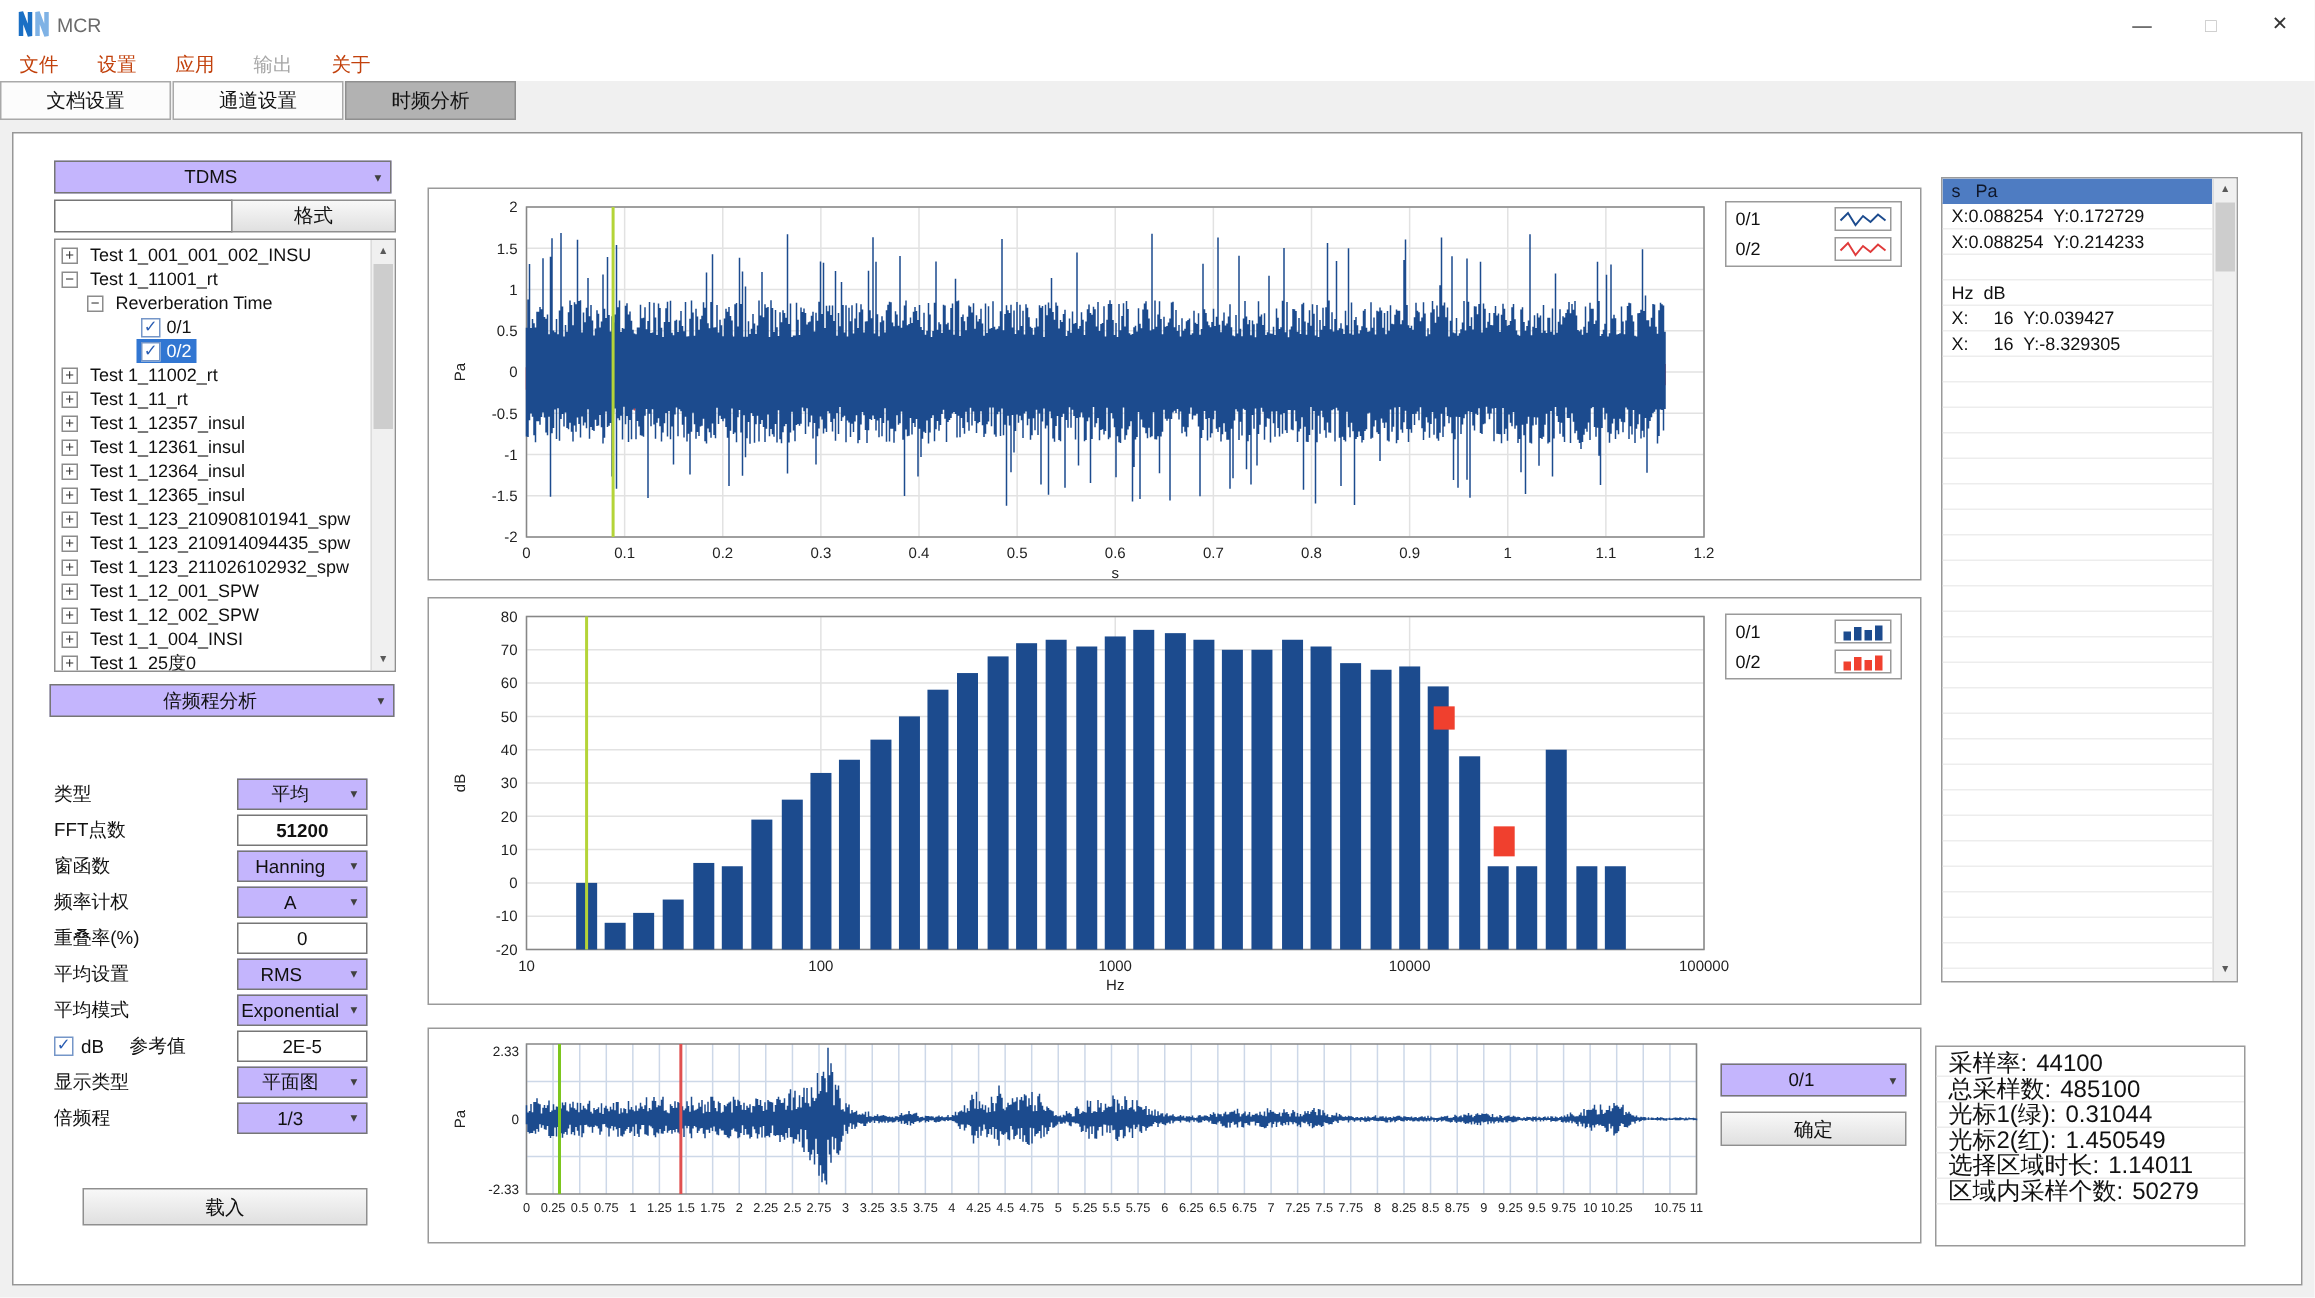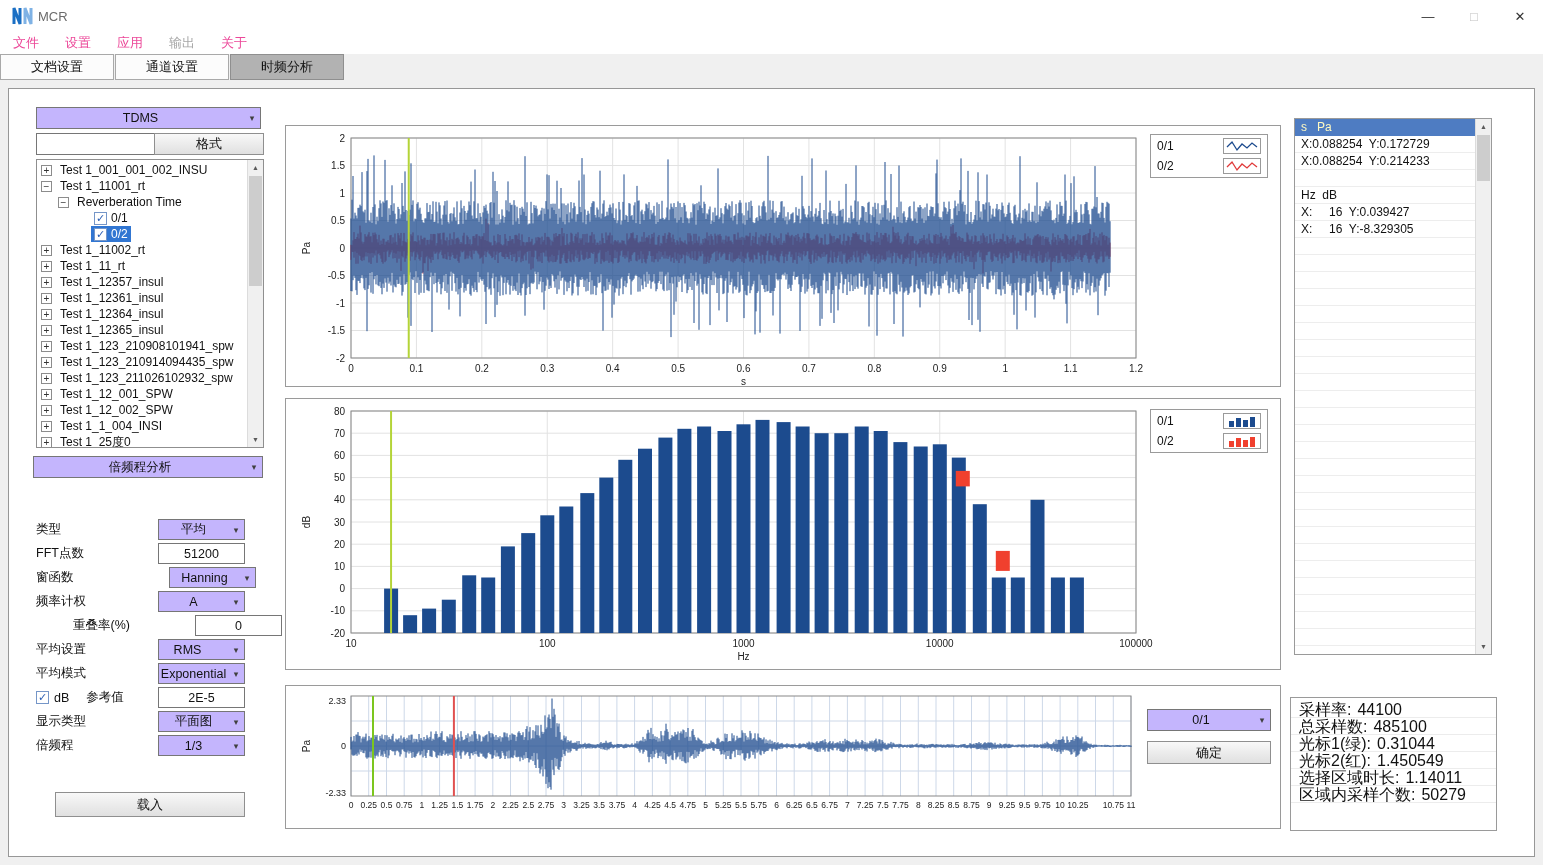--- a/index.html
+++ b/index.html
@@ -5,21 +5,21 @@
 *{box-sizing:border-box;margin:0;padding:0}
 html,body{width:1543px;height:865px}
 body{font-family:"Liberation Sans","DejaVu Sans",sans-serif;background:#f0f0f0;position:relative;overflow:hidden;font-size:13px;color:#111}
 .titlebar{position:absolute;left:0;top:0;width:1543px;height:32px;background:#fff}
 .logo{position:absolute;left:12px;top:7px}
 .wintitle{position:absolute;left:38px;top:9px;font-size:13px;color:#6b6b6b}
 .winbtns{position:absolute;right:0;top:0;height:32px;display:flex}
 .winbtn{width:46px;height:32px;display:flex;align-items:center;justify-content:center;font-size:13px;color:#333}
 .winbtn.max{color:#c3c3c3}
 .menubar{position:absolute;left:0;top:32px;width:1543px;height:22px;background:#fff;display:flex;align-items:center}
-.menu-item{padding:0 13px;font-size:13px;height:22px;line-height:22px;color:#ec4899}
+.menu-item{padding:0 13px;font-size:13px;height:22px;line-height:22px;color:#c2410c}
 .menu-item.disabled{color:#a6a6a6}
 .tabbar{position:absolute;left:0;top:54px;width:1543px;height:26px;background:#f0f0f0;display:flex}
 .tab{width:114px;height:26px;line-height:24px;text-align:center;background:#fcfcfc;border:1px solid #a9a9a9;margin-right:1px;font-size:13px}
 .tab.active{background:#b2b2b2;border-color:#8f8f8f}
 .main{position:absolute;left:8px;top:88px;width:1527px;height:769px;background:#fff;border:1px solid #979797}
 .combo{position:absolute;background:#c4b5fd;border:1px solid #767676;font-size:12.5px;display:flex;align-items:center}
 .combo .val{flex:1;text-align:center;white-space:nowrap;overflow:hidden}
 .combo .arr{width:16px;text-align:center;font-size:9px;color:#404040}
 .textbox{position:absolute;background:#fff;border:1px solid #767676;font-size:12.5px;display:flex;align-items:center;justify-content:center}
 .btn{position:absolute;background:linear-gradient(#f8f8f8,#e0e0e0);border:1px solid #8f8f8f;font-size:13px;display:flex;align-items:center;justify-content:center;color:#111}
@@ -38,21 +38,21 @@
 .form-row{position:absolute;left:36px;width:228px;height:21px}
 .form-label{position:absolute;left:0;top:0;height:21px;display:flex;align-items:center;gap:5px;font-size:12.5px;white-space:nowrap}
 .chartbox{position:absolute;background:#fff;border:1px solid #9a9a9a}
 .legend{position:absolute;width:118px;background:#fff;border:1px solid #9a9a9a;padding:1px}
 .legend-row{display:flex;align-items:center;height:20px;padding:0 5px}
 .legend-label{flex:1;font-size:12px}
 .legend-icon{width:38px;height:16px;border:1px solid #9a9a9a;background:#fff;display:flex;align-items:center;justify-content:center}
 .cursor-grid{position:absolute;left:1294px;top:118px;width:198px;height:537px;background:#fff;border:1px solid #9a9a9a;overflow:hidden}
 .grid-rows{position:absolute;left:0;top:0;right:16px;bottom:0;overflow:hidden}
 .grid-row{height:17px;line-height:17px;font-size:12px;padding-left:6px;border-bottom:1px solid #ededed;white-space:pre;overflow:hidden}
-.grid-row.header{background:#4e7cc2;color:#fef9c3;border-bottom-color:#4e7cc2}
+.grid-row.header{background:#4e7cc2;color:#0f172a;border-bottom-color:#4e7cc2}
 .stats{position:absolute;left:1290px;top:697px;width:207px;height:134px;background:#fff;border:1px solid #9a9a9a;padding-top:3px}
 .stat-row{height:17px;line-height:17px;font-size:16px;padding-left:8px;border-bottom:1px solid #ececec;white-space:pre}
 .stat-row .sv{margin-left:6px}
 svg text{font-family:"Liberation Sans","DejaVu Sans",sans-serif}
 </style>
 </head>
 <body>
 
 <div class="titlebar">
   <svg class="logo" width="22" height="18" viewBox="0 0 22 18">
@@ -224,43 +224,43 @@
       </span>
       <div class="combo" style="left: 122px; top: 0px; width: 87px; height: 21px;">
         <span class="val">平均</span>
         <span class="arr">▾</span>
       </div>
     </div>
     <div class="form-row" style="top: 24px;">
       <span class="form-label">
         <span>FFT点数</span>
       </span>
-      <div class="textbox" style="left: 122px; top: 0px; width: 87px; height: 21px;">
+      <div class="textbox" style="left: 122px; top: 0px; width: 87px; height: 21px; font-weight: bold;">
         <span>51200</span>
       </div>
     </div>
     <div class="form-row" style="top: 48px;">
       <span class="form-label">
         <span>窗函数</span>
       </span>
-      <div class="combo" style="left: 133px; top: 0px; width: 87px; height: 21px;">
+      <div class="combo" style="left: 122px; top: 0px; width: 87px; height: 21px;">
         <span class="val">Hanning</span>
         <span class="arr">▾</span>
       </div>
     </div>
     <div class="form-row" style="top: 72px;">
       <span class="form-label">
         <span>频率计权</span>
       </span>
       <div class="combo" style="left: 122px; top: 0px; width: 87px; height: 21px;">
         <span class="val">A</span>
         <span class="arr">▾</span>
       </div>
     </div>
-    <div class="form-row" style="top: 96px; margin-left: 37px;">
+    <div class="form-row" style="top: 96px;">
       <span class="form-label">
         <span>重叠率(%)</span>
       </span>
       <div class="textbox" style="left: 122px; top: 0px; width: 87px; height: 21px;">
         <span>0</span>
       </div>
     </div>
     <div class="form-row" style="top: 120px;">
       <span class="form-label">
         <span>平均设置</span>

